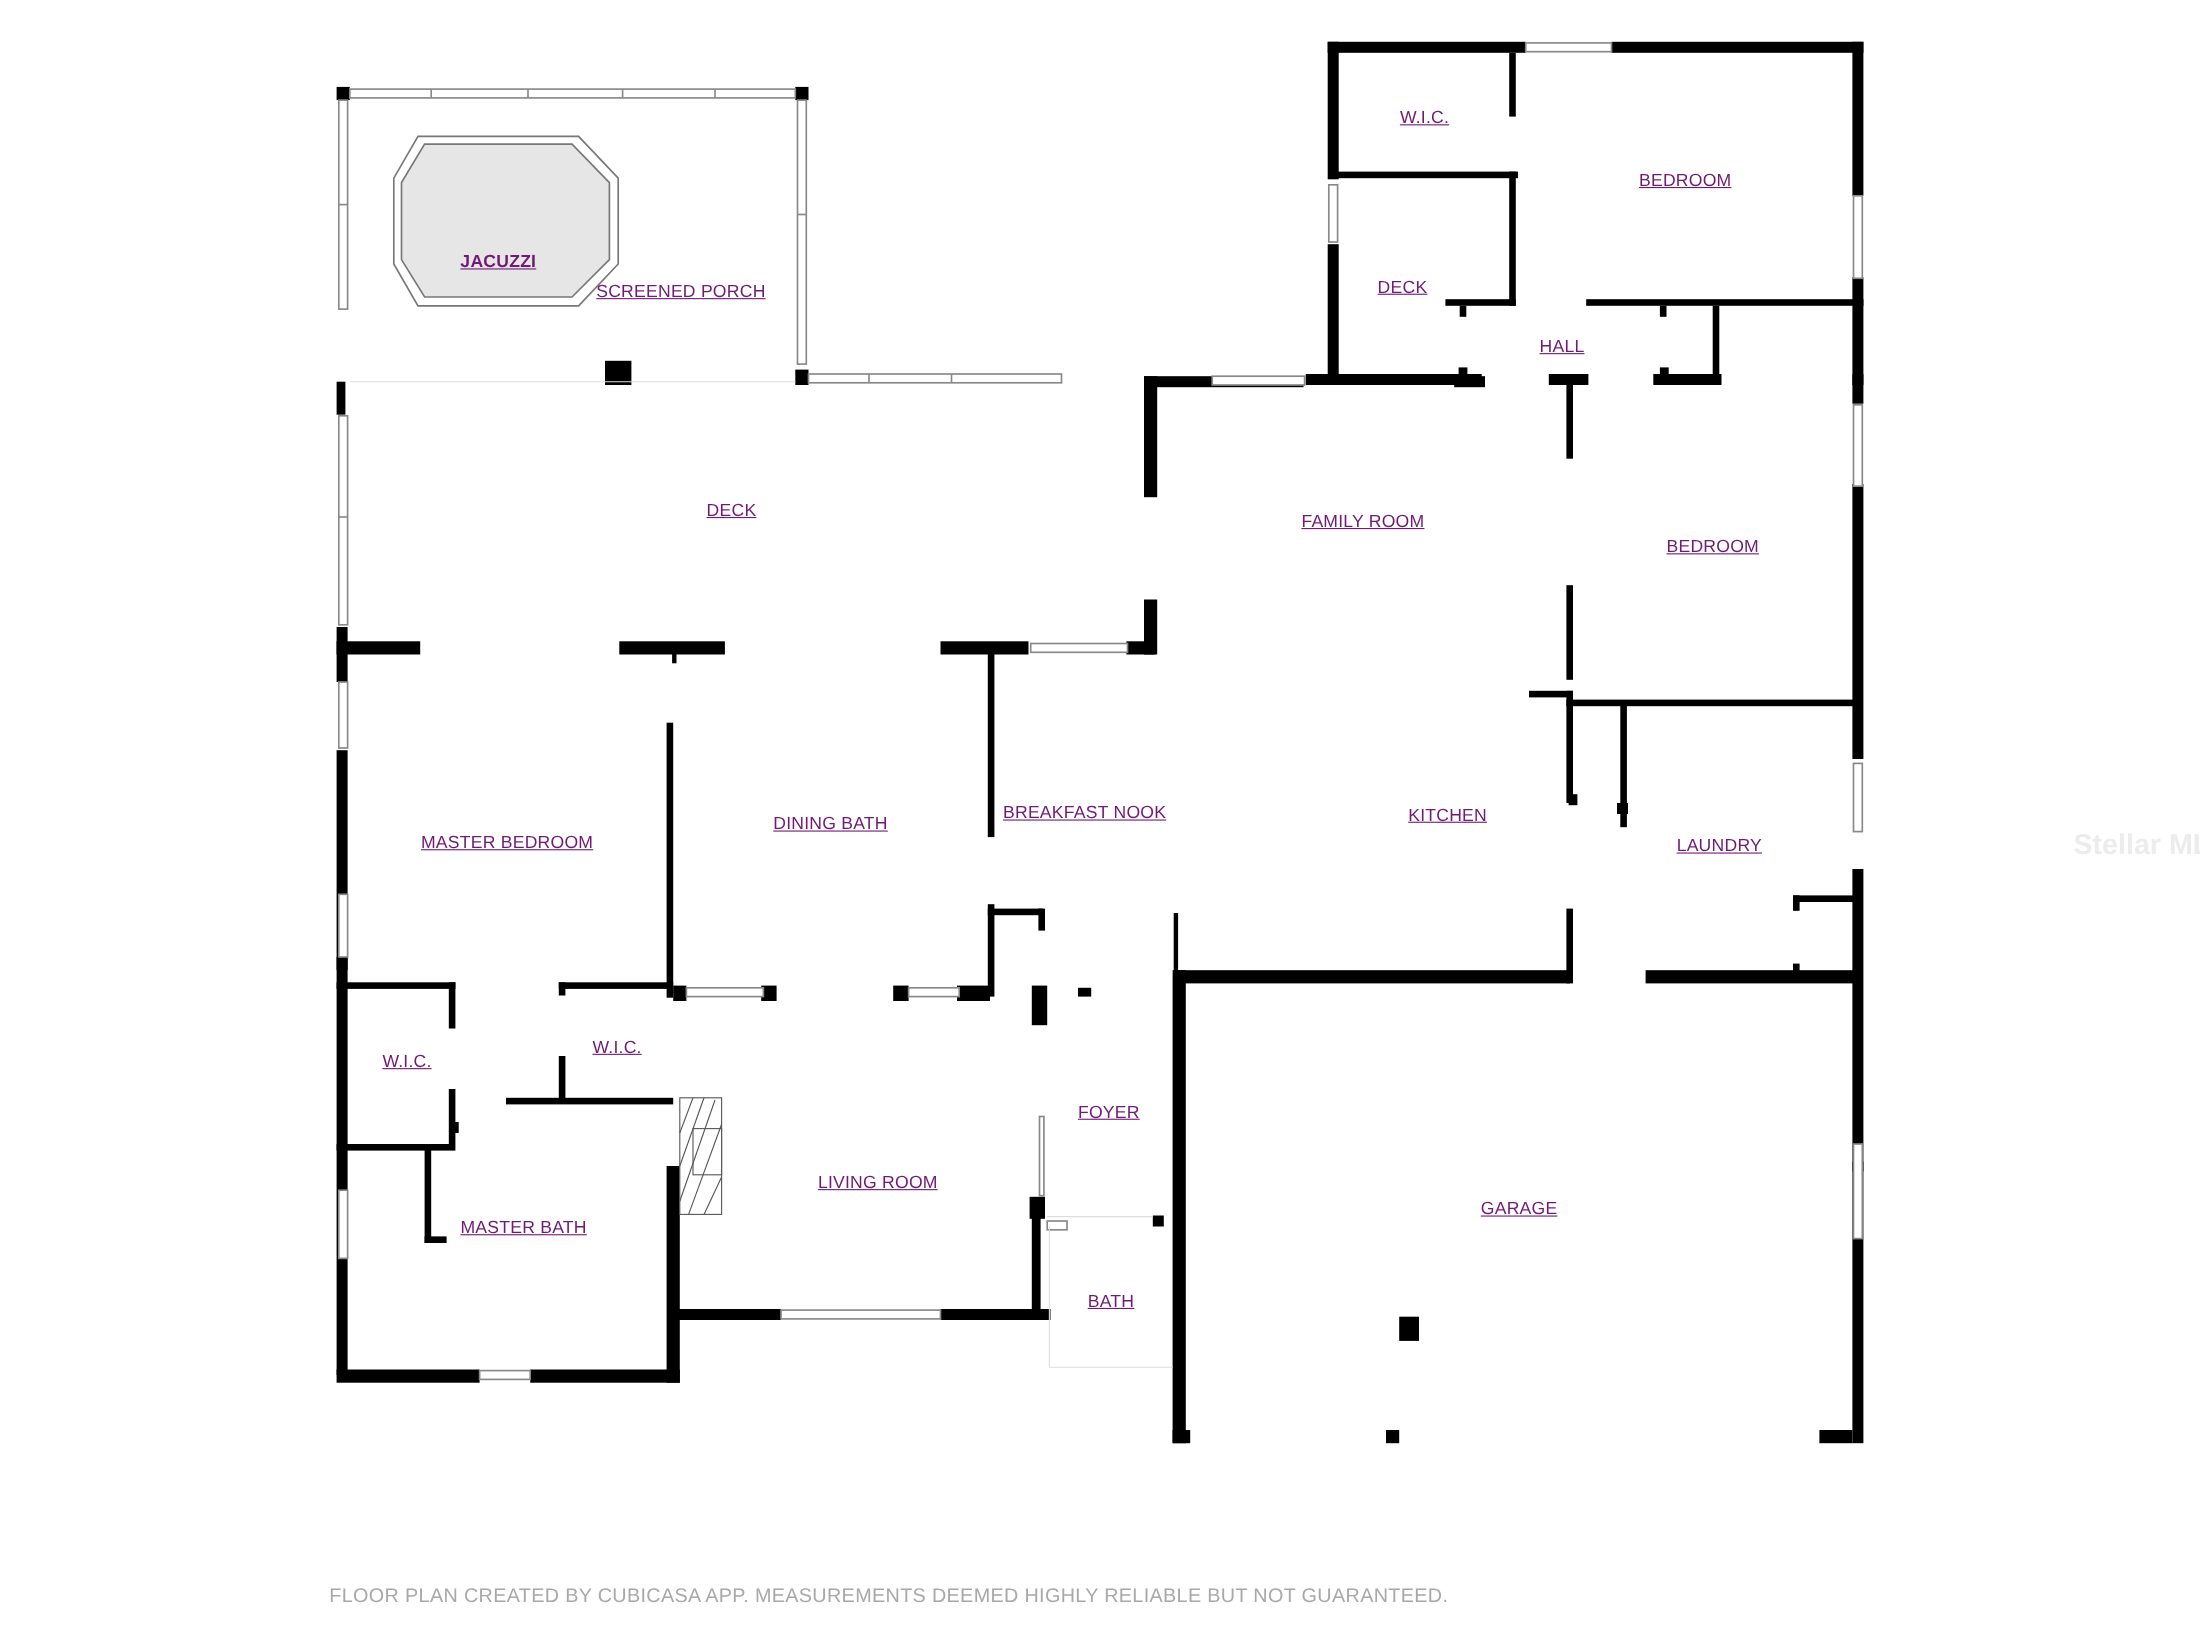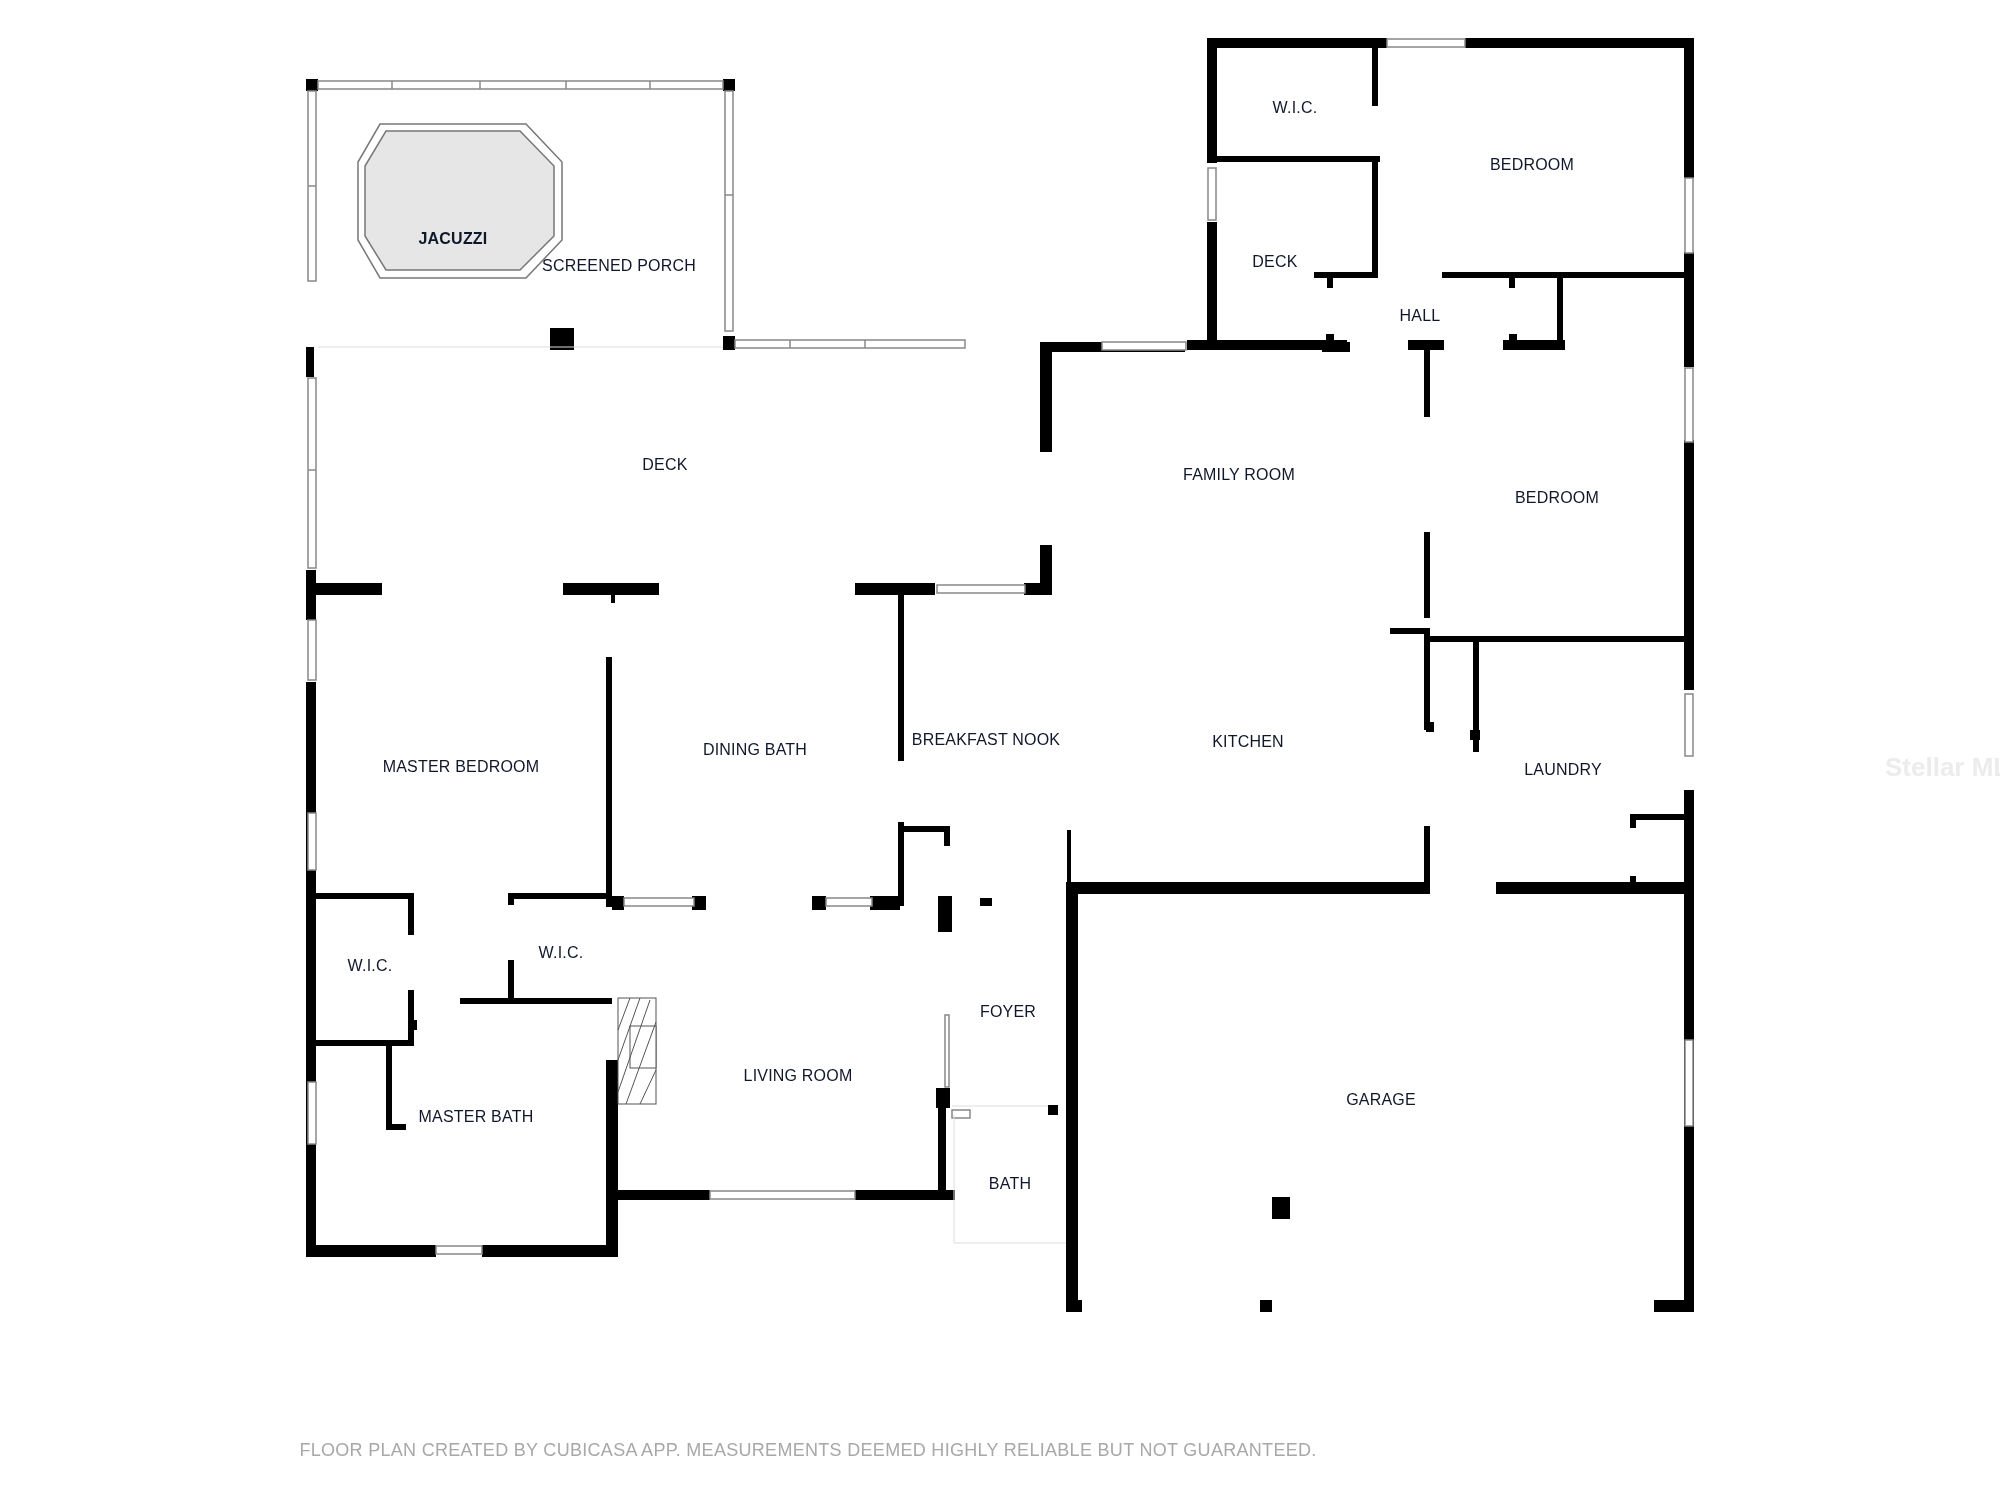--- a/index.html
+++ b/index.html
@@ -1,18 +1,18 @@
 <!DOCTYPE html>
 <html><head>
 <meta charset="utf-8">
 <style>
   html, body { margin:0; padding:0; background:#ffffff; }
   body { width:2000px; height:1500px; position:relative; overflow:hidden; font-family:"Liberation Sans", "DejaVu Sans", sans-serif; }
   #plan { position:absolute; left:0; top:0; width:2000px; height:1500px; }
-  .label { position:absolute; transform:translate(-50%,-50%); font-size:16px; color:#0f172a; letter-spacing:0.2px; white-space:nowrap; }
+  .label { position:absolute; transform:translate(-50%,-50%); font-size:16px; color:#701a75; letter-spacing:0.2px; white-space:nowrap;text-decoration:underline; }
   .label.bold { font-weight:bold;margin-top:48px; }
   .footer { position:absolute; left:0; width:1616px; top:1440px; text-align:center; font-size:18px; color:#a8a8a8; letter-spacing:0.3px; }
   .watermark { position:absolute; left:1885px; top:752px; font-size:26px; font-weight:bold; color:#ececec; white-space:nowrap; }
 </style>
 </head>
 <body>
 
 <svg id="plan" xmlns="http://www.w3.org/2000/svg" width="2000" height="1500" viewBox="0 0 2000 1500">
   <g fill="#000">
 
@@ -186,21 +186,21 @@
 <div class="label" style="left:665px;top:465px">DECK</div>
 <div class="label" style="left:1295px;top:108px">W.I.C.</div>
 <div class="label" style="left:1532px;top:165px">BEDROOM</div>
 <div class="label" style="left:1275px;top:262px">DECK</div>
 <div class="label" style="left:1420px;top:316px">HALL</div>
 <div class="label" style="left:1239px;top:475px">FAMILY ROOM</div>
 <div class="label" style="left:1557px;top:498px">BEDROOM</div>
 <div class="label" style="left:461px;top:767px">MASTER BEDROOM</div>
 <div class="label" style="left:755px;top:750px">DINING BATH</div>
 <div class="label" style="left:986px;top:740px">BREAKFAST NOOK</div>
-<div class="label" style="left:1248px;top:742px">KITCHEN</div>
+<div class="label" style="left:1316px;top:742px">KITCHEN</div>
 <div class="label" style="left:1563px;top:770px">LAUNDRY</div>
 <div class="label" style="left:370px;top:966px">W.I.C.</div>
 <div class="label" style="left:561px;top:953px">W.I.C.</div>
 <div class="label" style="left:1008px;top:1012px">FOYER</div>
 <div class="label" style="left:798px;top:1076px">LIVING ROOM</div>
 <div class="label" style="left:476px;top:1117px">MASTER BATH</div>
 <div class="label" style="left:1010px;top:1184px">BATH</div>
 <div class="label" style="left:1381px;top:1100px">GARAGE</div>
 
 <div class="watermark">Stellar MLS</div>

